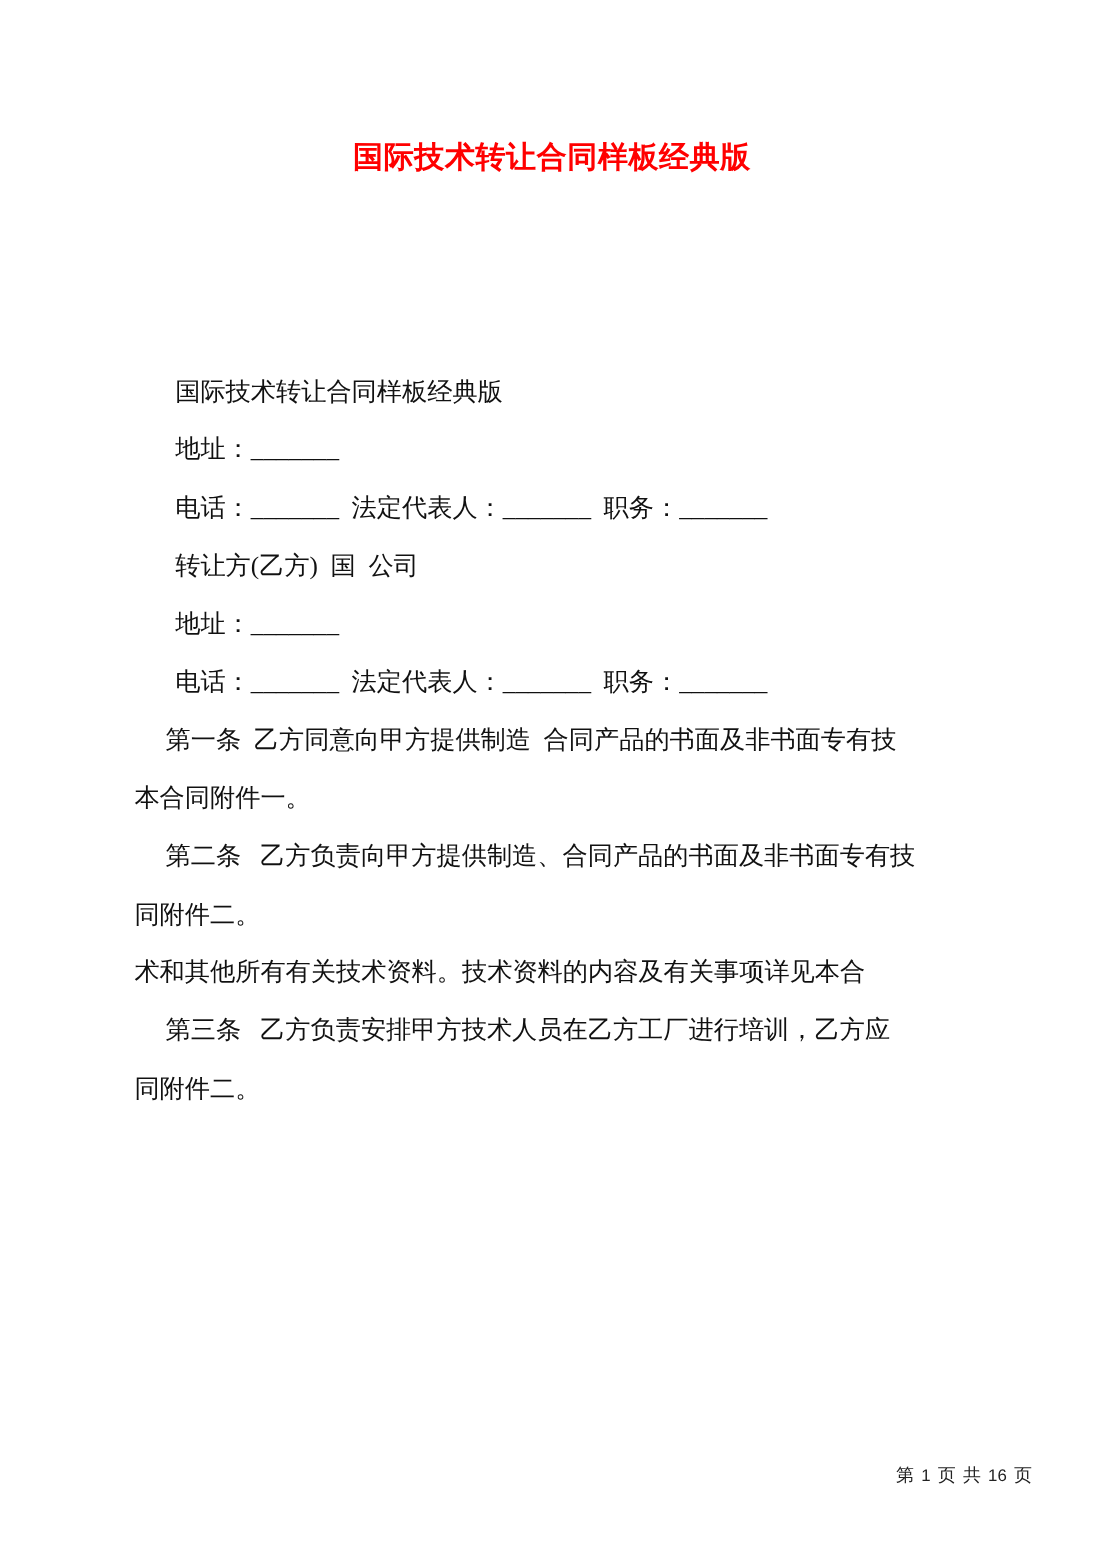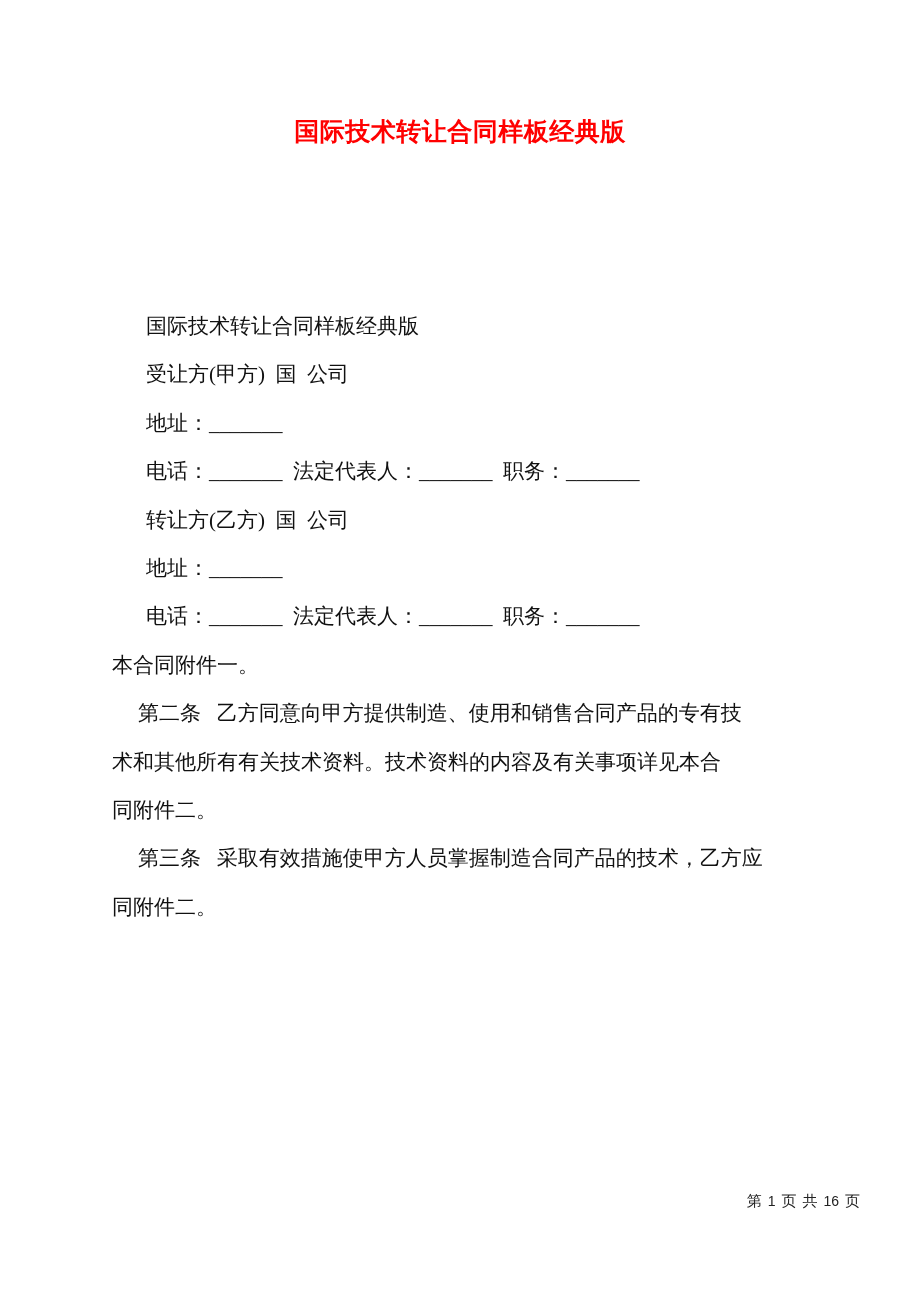--- a/index.html
+++ b/index.html
@@ -36,21 +36,21 @@
     font-size: 21px;
     line-height: 48.4px;
     height: 48.4px;
     white-space: pre;      
     color: #111111;
   }
   .ind-a { padding-left: 34px; }
   .ind-b { padding-left: 26px; }
   .footer {
     position: absolute;
-    top: 1168px;
+    top: 1196px;
     right: 57px;
     font-size: 15px;
     line-height: 22px;
     color: #222222;
     white-space: pre;
   }
   .footer span { margin: 0 3px; }
   .footer .num {
     font-family: "Liberation Sans", "DejaVu Sans", sans-serif;
     font-size: 14px;
@@ -58,31 +58,31 @@
 </style>
 </head>
 <body>
 
 <div class="page">
 
   <h1 class="doc-title">国际技术转让合同样板经典版</h1>
 
   <div class="doc-body">
     <div class="line ind-a">国际技术转让合同样板经典版</div>
-    <div class="line ind-a">受让方(甲方)  国  公司</div>
     <div class="line ind-a">地址：_______</div>
     <div class="line ind-a">电话：_______  法定代表人：_______  职务：_______</div>
     <div class="line ind-a">转让方(乙方)  国  公司</div>
     <div class="line ind-a">地址：_______</div>
     <div class="line ind-a">电话：_______  法定代表人：_______  职务：_______</div>
+    <div class="line ind-b">第一条  乙方同意向甲方提供制造  合同产品的书面及非书面专有技</div>
     <div class="line">本合同附件一。</div>
-    <div class="line ind-b">第二条   乙方同意向甲方提供制造、使用和销售合同产品的专有技</div>
+    <div class="line ind-b">第二条   乙方负责向甲方提供制造、合同产品的书面及非书面专有技</div>
+    <div class="line">同附件二。</div>
     <div class="line">术和其他所有有关技术资料。技术资料的内容及有关事项详见本合</div>
-    <div class="line">同附件二。</div>
-    <div class="line ind-b">第三条   采取有效措施使甲方人员掌握制造合同产品的技术，乙方应</div>
+    <div class="line ind-b">第三条   乙方负责安排甲方技术人员在乙方工厂进行培训，乙方应</div>
     <div class="line">同附件二。</div>
   </div>
 
   <div class="footer">
     <span>第</span><span class="num">1</span><span>页</span><span>共</span><span class="num">16</span><span>页</span>
   </div>
 
 </div>
 
 </body></html>

